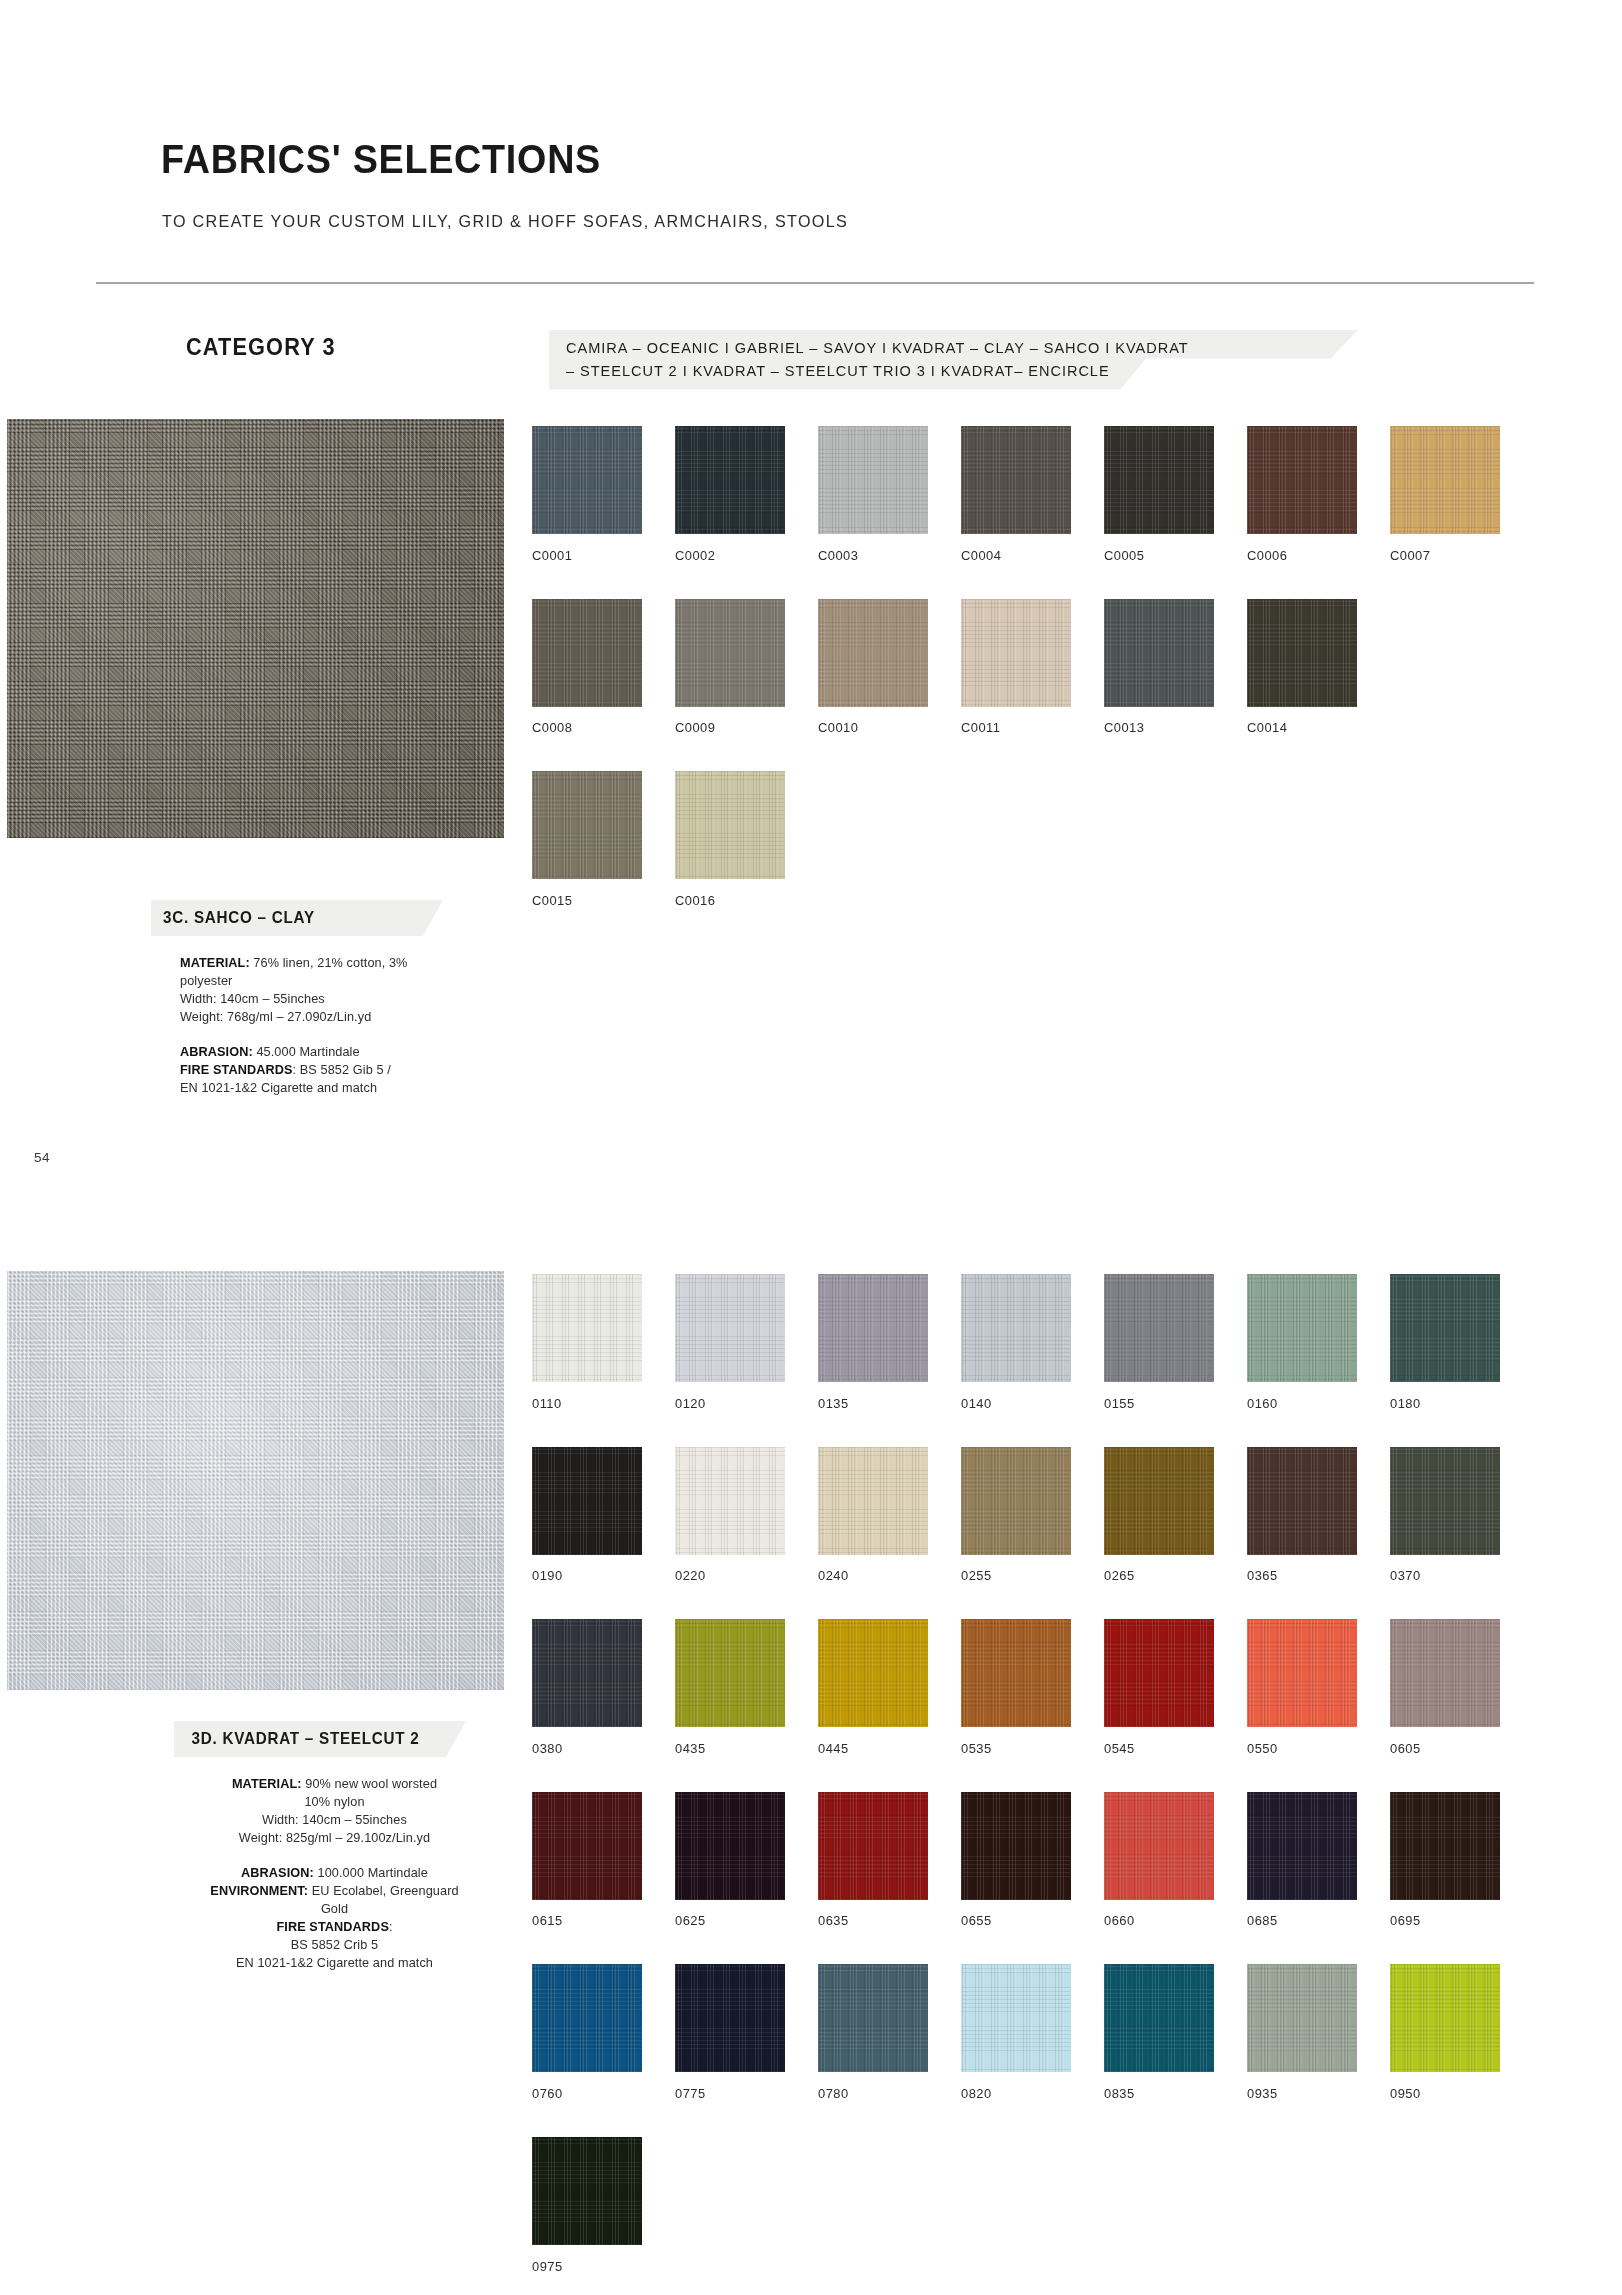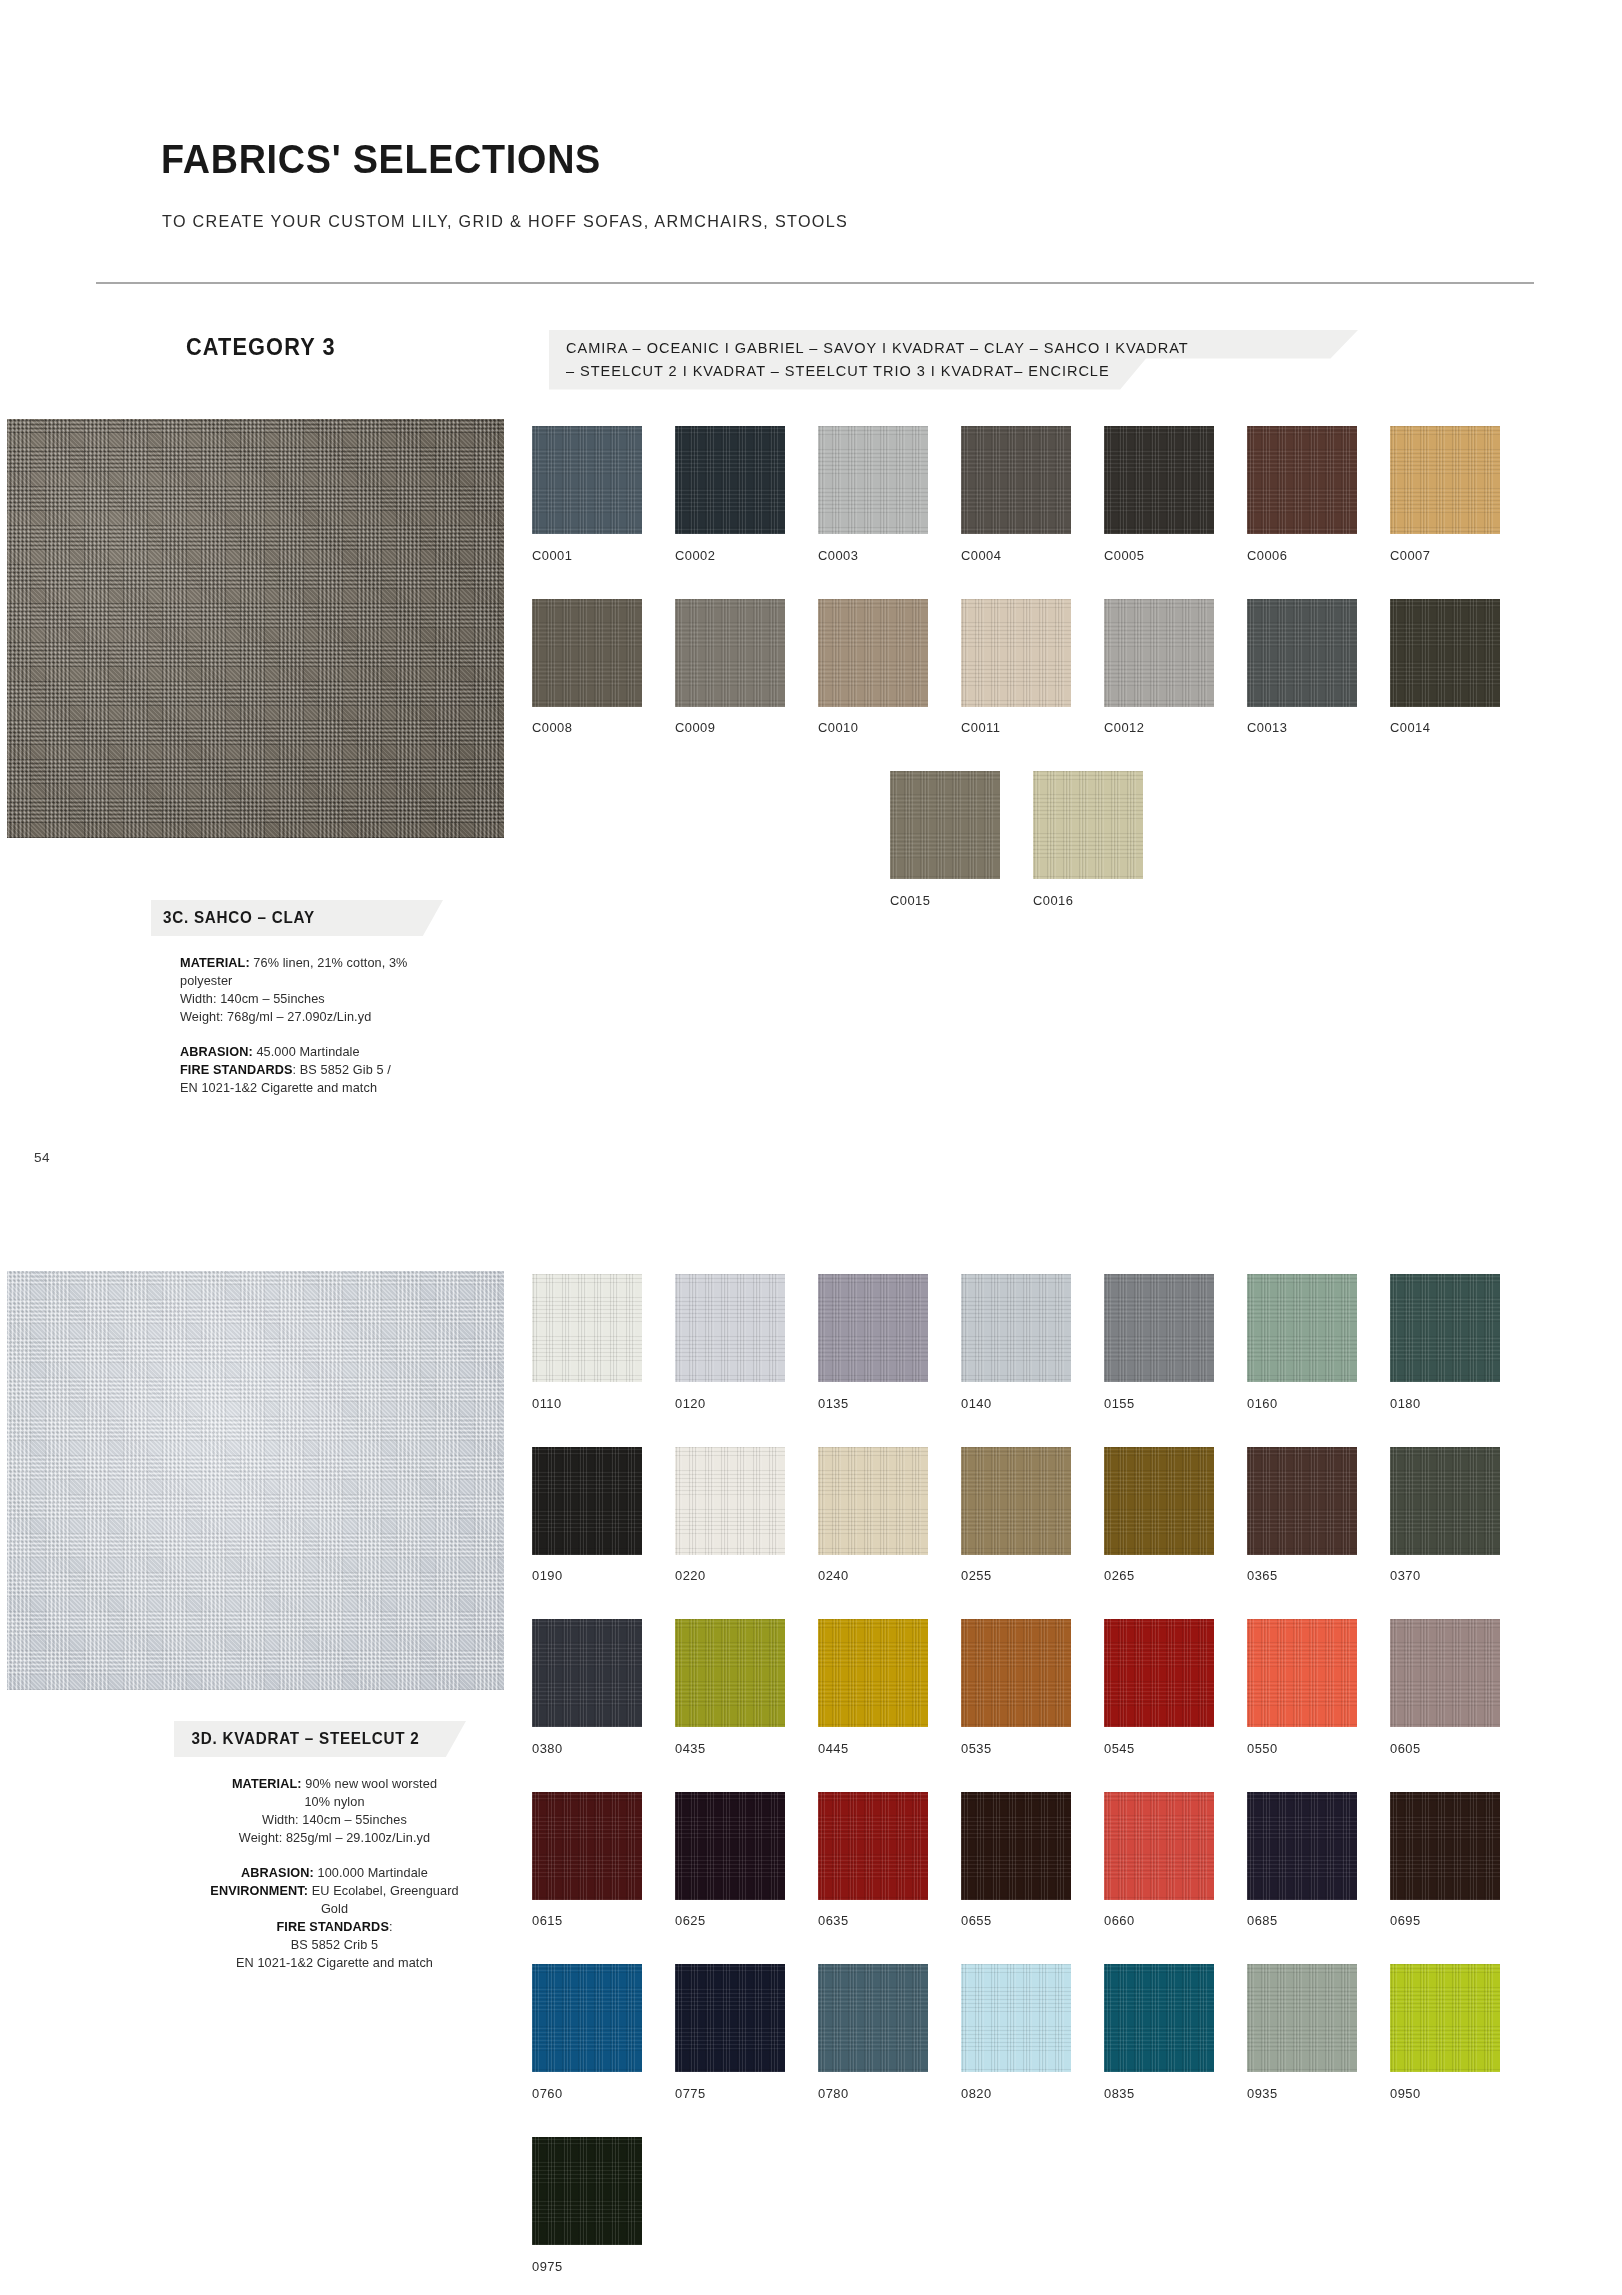--- a/index.html
+++ b/index.html
@@ -128,21 +128,21 @@
   }
   .swatch-code {
     font-size: 13.6px;
     letter-spacing: 0.5px;
     color: #2d2d2d;
     margin-top: 13.6px;
     transform: scaleX(0.95);
     transform-origin: left center;
   }
   #grid-1 .swatch-chip { height: 108px; }
-  #grid-1 .swatch-row  { margin-bottom: 36px; justify-content: center; }
+  #grid-1 .swatch-row  { margin-bottom: 36px; }
   #grid-2 .swatch-chip { height: 108px; }
   #grid-2 .swatch-row  { margin-bottom: 36px; }
 
   
   .spec { position: absolute; left: 151px; width: 338px; }
   #spec-1 { top: 900px; }
   #spec-2 { top: 1721px; text-align: center; }
   .spec-title-band {
     background: #efefee;
     padding: 8.4px 26px 9px 11.7px;
@@ -266,26 +266,20 @@
           <div class="swatch-chip" style="background: rgb(162, 144, 123);">
             <div class="tex"></div>
           </div>
           <div class="swatch-code">C0010</div>
         </div>
         <div class="swatch-cell">
           <div class="swatch-chip" style="background: rgb(214, 200, 181);">
             <div class="tex"></div>
           </div>
           <div class="swatch-code">C0011</div>
-        </div>
-        <div class="swatch-cell">
-          <div class="swatch-chip" style="background: rgb(168, 166, 162);">
-            <div class="tex"></div>
-          </div>
-          <div class="swatch-code">C0012</div>
         </div>
         <div class="swatch-cell">
           <div class="swatch-chip" style="background: rgb(79, 84, 84);">
             <div class="tex"></div>
           </div>
           <div class="swatch-code">C0013</div>
         </div>
         <div class="swatch-cell">
           <div class="swatch-chip" style="background: rgb(60, 58, 47);">
             <div class="tex"></div>

